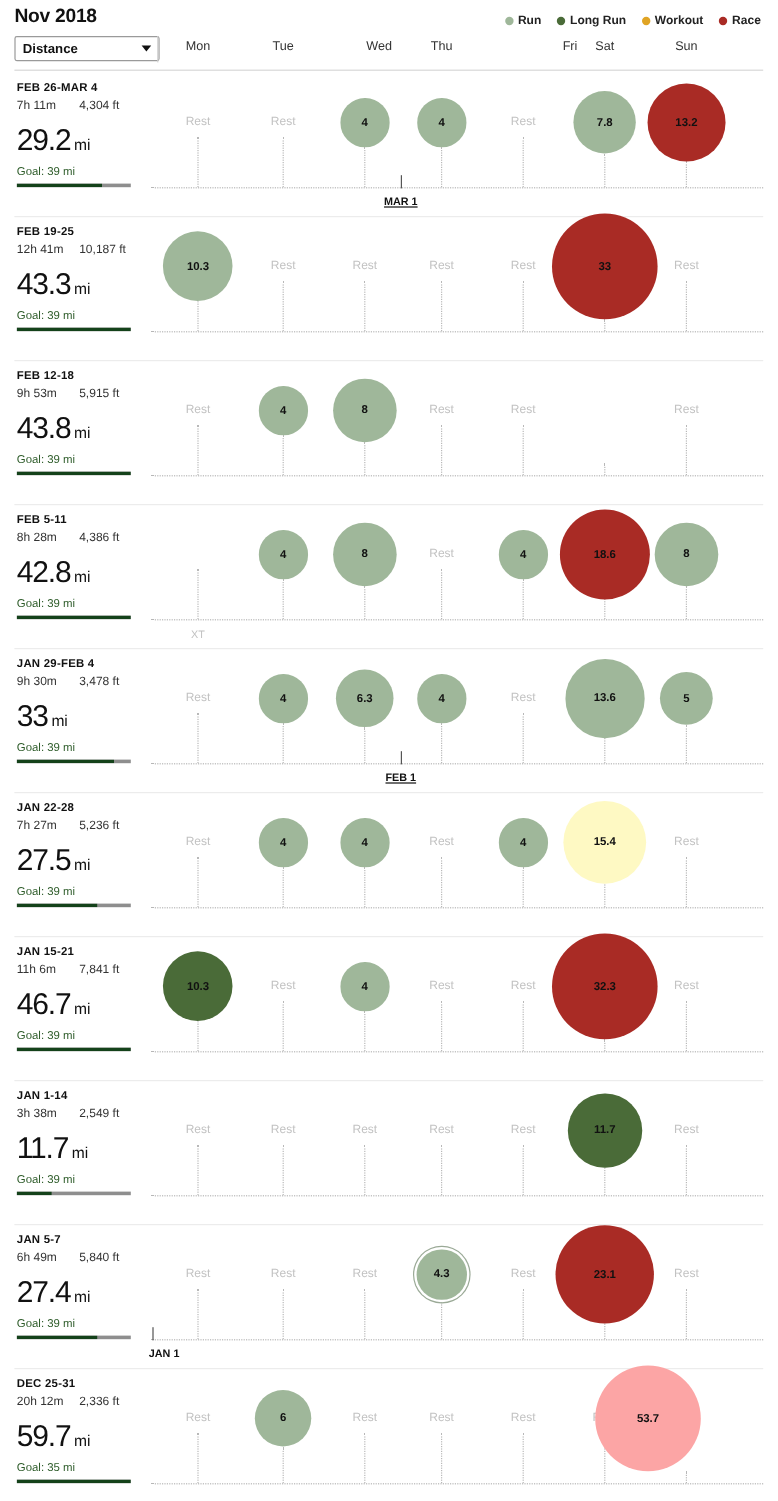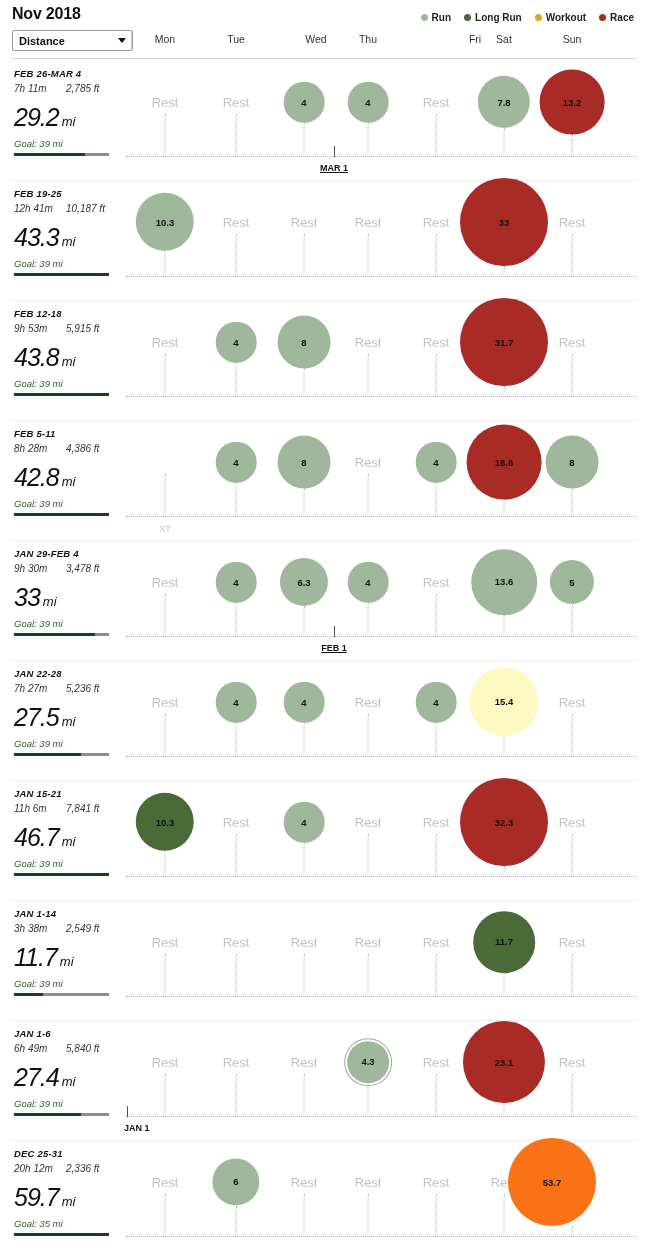--- a/index.html
+++ b/index.html
@@ -35,21 +35,21 @@
     transform:translateX(-50%);text-align:center;white-space:nowrap;
   }
   .head-rule{position:absolute;left:12px;top:58px;width:624px;height:1px;background:#d8d8d8;}
   .head-vrule{position:absolute;left:131px;top:30px;width:1px;height:22px;background:#cfcfcf;}
 
   
   .weeks{position:absolute;top:60px;left:0;width:648px;}
   .week{position:relative;height:120px;}
   .week-sep{position:absolute;left:12px;right:12px;top:0;height:1px;background:#ececec;}
 
-  .summary{position:absolute;left:14px;top:8px;width:110px;font-style:italic;}
+  .summary{position:absolute;left:14px;top:8px;width:110px;}
   .range{font-size:9.5px;font-weight:bold;color:#111;letter-spacing:.2px;}
   .subrow{display:flex;margin-top:4px;font-size:10px;color:#333;}
   .subrow .time{width:52px;}
   .subrow .elev{}
   .dist{margin-top:9px;white-space:nowrap;}
   .dist .val{font-size:25px;color:#111;letter-spacing:-1px;font-weight:normal;}
   .dist .unit{font-size:13px;color:#111;margin-left:3px;}
   .goal{margin-top:6px;font-size:9.5px;color:#2e5c2a;}
   .bar{margin-top:4px;width:95px;height:3px;background:#8e8e8e;position:relative;overflow:hidden;}
   .bar .fill{position:absolute;left:0;top:0;height:3px;background:#14421a;}
@@ -59,21 +59,21 @@
   .axis{position:absolute;left:126px;width:510px;height:0;border-top:1px dotted #b6b6b6;}
   .stem{position:absolute;width:0;border-left:1px dotted #b8b8b8;transform:translateX(-50%);}
   .bubble{
     position:absolute;border-radius:50%;
     display:flex;align-items:center;justify-content:center;
     transform:translate(-50%,-50%);
     font-size:9.5px;font-weight:bold;color:#111;
   }
   .bubble.ringed{box-shadow:0 0 0 2px #fff, 0 0 0 3px rgba(120,140,115,.75);}
   .rest{
-    position:absolute;font-size:13px;color:#c2c2c2;
+    position:absolute;font-size:10px;color:#c2c2c2;
     transform:translate(-50%,-50%);white-space:nowrap;
   }
   .xt{
     position:absolute;font-size:9px;color:#c2c2c2;
     transform:translateX(-50%);white-space:nowrap;
   }
   .marker-tick{position:absolute;width:1px;background:#555;}
   .marker-label{
     position:absolute;font-size:9px;font-weight:bold;color:#111;
     white-space:nowrap;
@@ -122,21 +122,21 @@
     </div>
   <div class="head-rule"></div>
 </div>
 
 <div class="weeks">
     <div class="week">
       <div class="summary">
         <div class="range">FEB 26-MAR 4</div>
         <div class="subrow">
           <span class="time">7h 11m</span>
-          <span class="elev">2,785 ft</span>
+          <span class="elev">4,304 ft</span>
         </div>
         <div class="dist"><span class="val">29.2</span><span class="unit">mi</span></div>
         <div class="goal" style="color: rgb(46, 92, 42);">Goal: 39 mi</div>
         <div class="bar" style="background: rgb(142, 142, 142);">
           <div class="fill" style="width: 75%; background: rgb(20, 66, 26);"></div>
         </div>
       </div>
       <div class="plot">
         <div class="axis" style="top: 96px;"></div>
         <div class="stem" style="left: 165px; top: 54px; height: 42px;"></div>
@@ -209,21 +209,20 @@
         <div class="rest" style="left: 165px; top: 42px; color: rgb(194, 194, 194);">Rest</div>
         <div class="stem" style="left: 236px; top: 62.3px; height: 33.7px;"></div>
         <div class="bubble" style="left: 236px; top: 42px; width: 40.6px; height: 40.6px; background: rgb(159, 183, 154);">4</div>
         <div class="stem" style="left: 304px; top: 68.4304px; height: 27.5696px;"></div>
         <div class="bubble" style="left: 304px; top: 42px; width: 52.8607px; height: 52.8607px; background: rgb(159, 183, 154);">8</div>
         <div class="stem" style="left: 368px; top: 54px; height: 42px;"></div>
         <div class="rest" style="left: 368px; top: 42px; color: rgb(194, 194, 194);">Rest</div>
         <div class="stem" style="left: 436px; top: 54px; height: 42px;"></div>
         <div class="rest" style="left: 436px; top: 42px; color: rgb(194, 194, 194);">Rest</div>
         <div class="stem" style="left: 504px; top: 86px; height: 10px;"></div>
-        <div class="bubble" style="left: 504px; top: 42px; width: 88px; height: 88px; background: rgb(169, 43, 37);">31.7</div>
         <div class="stem" style="left: 572px; top: 54px; height: 42px;"></div>
         <div class="rest" style="left: 572px; top: 42px; color: rgb(194, 194, 194);">Rest</div>
       </div>
     </div>
     <div class="week">
       <div class="week-sep"></div>
       <div class="summary">
         <div class="range">FEB 5-11</div>
         <div class="subrow">
           <span class="time">8h 28m</span>
@@ -379,21 +378,21 @@
         <div class="rest" style="left: 436px; top: 42px; color: rgb(194, 194, 194);">Rest</div>
         <div class="stem" style="left: 504px; top: 72.8119px; height: 23.1881px;"></div>
         <div class="bubble" style="left: 504px; top: 42px; width: 61.6238px; height: 61.6238px; background: rgb(74, 107, 56);">11.7</div>
         <div class="stem" style="left: 572px; top: 54px; height: 42px;"></div>
         <div class="rest" style="left: 572px; top: 42px; color: rgb(194, 194, 194);">Rest</div>
       </div>
     </div>
     <div class="week">
       <div class="week-sep"></div>
       <div class="summary">
-        <div class="range">JAN 1-6</div>
+        <div class="range">JAN 5-7</div>
         <div class="subrow">
           <span class="time">6h 49m</span>
           <span class="elev">5,840 ft</span>
         </div>
         <div class="dist"><span class="val">27.4</span><span class="unit">mi</span></div>
         <div class="goal" style="color: rgb(46, 92, 42);">Goal: 39 mi</div>
         <div class="bar" style="background: rgb(142, 142, 142);">
           <div class="fill" style="width: 70%; background: rgb(20, 66, 26);"></div>
         </div>
       </div>
@@ -439,16 +438,16 @@
         <div class="bubble" style="left: 236px; top: 42px; width: 47.2524px; height: 47.2524px; background: rgb(159, 183, 154);">6</div>
         <div class="stem" style="left: 304px; top: 54px; height: 42px;"></div>
         <div class="rest" style="left: 304px; top: 42px; color: rgb(194, 194, 194);">Rest</div>
         <div class="stem" style="left: 368px; top: 54px; height: 42px;"></div>
         <div class="rest" style="left: 368px; top: 42px; color: rgb(194, 194, 194);">Rest</div>
         <div class="stem" style="left: 436px; top: 54px; height: 42px;"></div>
         <div class="rest" style="left: 436px; top: 42px; color: rgb(194, 194, 194);">Rest</div>
         <div class="stem" style="left: 504px; top: 54px; height: 42px;"></div>
         <div class="rest" style="left: 504px; top: 42px; color: rgb(194, 194, 194);">Rest</div>
         <div class="stem" style="left: 572px; top: 86px; height: 10px;"></div>
-        <div class="bubble" style="left: 552px; top: 42px; width: 88px; height: 88px; background: #f97316;">53.7</div>
+        <div class="bubble" style="left: 540px; top: 42px; width: 88px; height: 88px; background: #fca5a5;">53.7</div>
       </div>
     </div>
   </div>
 
 </body></html>

